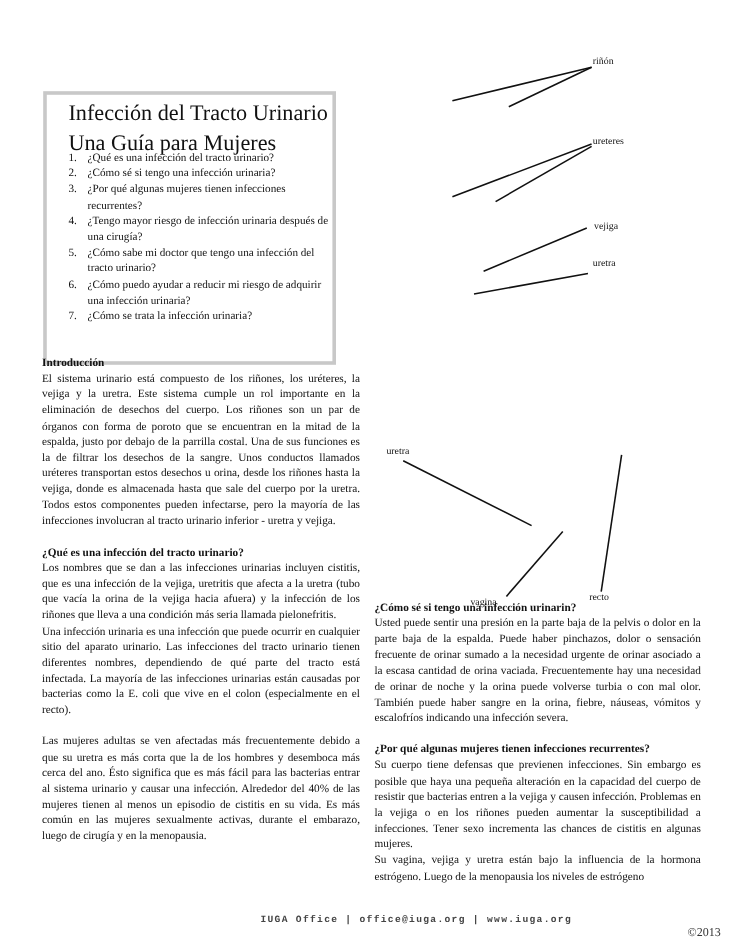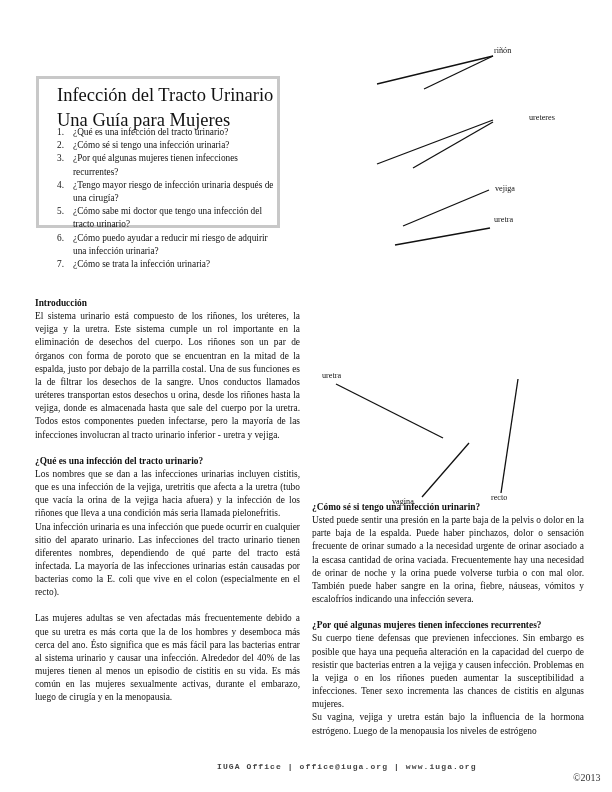--- a/index.html
+++ b/index.html
@@ -1,18 +1,18 @@
 <!DOCTYPE html>
 <html><head>
 <meta charset="utf-8">
 <style>
   html, body { margin:0; padding:0; background:#ffffff; }
   body { width:612px; height:792px; position:relative; overflow:hidden;
          font-family:"Liberation Serif", "DejaVu Serif", serif; color:#111; }
-  .toc-box { position:absolute; left:36px; top:76px; width:244px; height:152px;
+  .toc-box { position:absolute; left:36px; top:76px; width:244px; height:228px;
              border:3px solid #c8c8c8; box-sizing:border-box; background:#fff; }
   .toc-title { position:absolute; left:18px; top:4px; font-size:18.5px; line-height:25px; margin:0; font-weight:normal; color:#111; }
   .toc-list { position:absolute; left:18px; top:47px; width:222px; margin:0; padding:0; list-style:none; font-size:9.3px; line-height:13.2px; }
   .toc-list li { display:flex; }
   .toc-list .num { width:16px; flex:none; }
   .toc-list .txt { flex:1; }
   .col { position:absolute; font-size:9.4px; line-height:13.15px; text-align:justify; }
   .col-left { left:35px; top:297px; width:265px; }
   .col-right { left:312px; top:501px; width:272px; }
   .col h3 { font-size:9.4px; font-weight:bold; margin:0; line-height:13.15px; }
@@ -70,21 +70,21 @@
   <line x1="493" y1="120" x2="377" y2="164"></line>
   <line x1="493" y1="122" x2="413" y2="168"></line>
   <line x1="489" y1="190" x2="403" y2="226"></line>
   <line x1="490" y1="228" x2="395" y2="245"></line>
   <line x1="336" y1="384" x2="443" y2="438"></line>
   <line x1="469" y1="443" x2="422" y2="497"></line>
   <line x1="518" y1="379" x2="501" y2="493"></line>
 </svg>
 
 <span class="lbl" style="left:494px;top:46px;">riñón</span>
-<span class="lbl" style="left:494px;top:113px;margin-left:35px;">ureteres</span>
+<span class="lbl" style="left:494px;top:113px;">ureteres</span>
 <span class="lbl" style="left:495px;top:184px;">vejiga</span>
 <span class="lbl" style="left:494px;top:215px;">uretra</span>
 <span class="lbl" style="left:322px;top:371px;">uretra</span>
 <span class="lbl" style="left:392px;top:497px;">vagina</span>
 <span class="lbl" style="left:491px;top:493px;">recto</span>
 
 <div class="col col-left">
   <h3>Introducción</h3>
   <p>El sistema  urinario está compuesto de  los riñones,  los uréteres, la vejiga y la uretra.  Este sistema cumple un  rol importante en la eliminación de desechos del cuerpo.  Los riñones  son un par de órganos con forma  de poroto que se encuentran  en la mitad de la espalda, justo por debajo de la parrilla costal. Una  de sus funciones es la de filtrar los desechos de la sangre. Unos conductos llamados uréteres transportan estos desechos u orina, desde los riñones hasta la vejiga, donde es almacenada hasta que sale del cuerpo por la uretra.  Todos estos componentes pueden infectarse, pero la mayoría de las infecciones  involucran al tracto urinario inferior - uretra y vejiga.</p>
   <div class="gap"></div>

